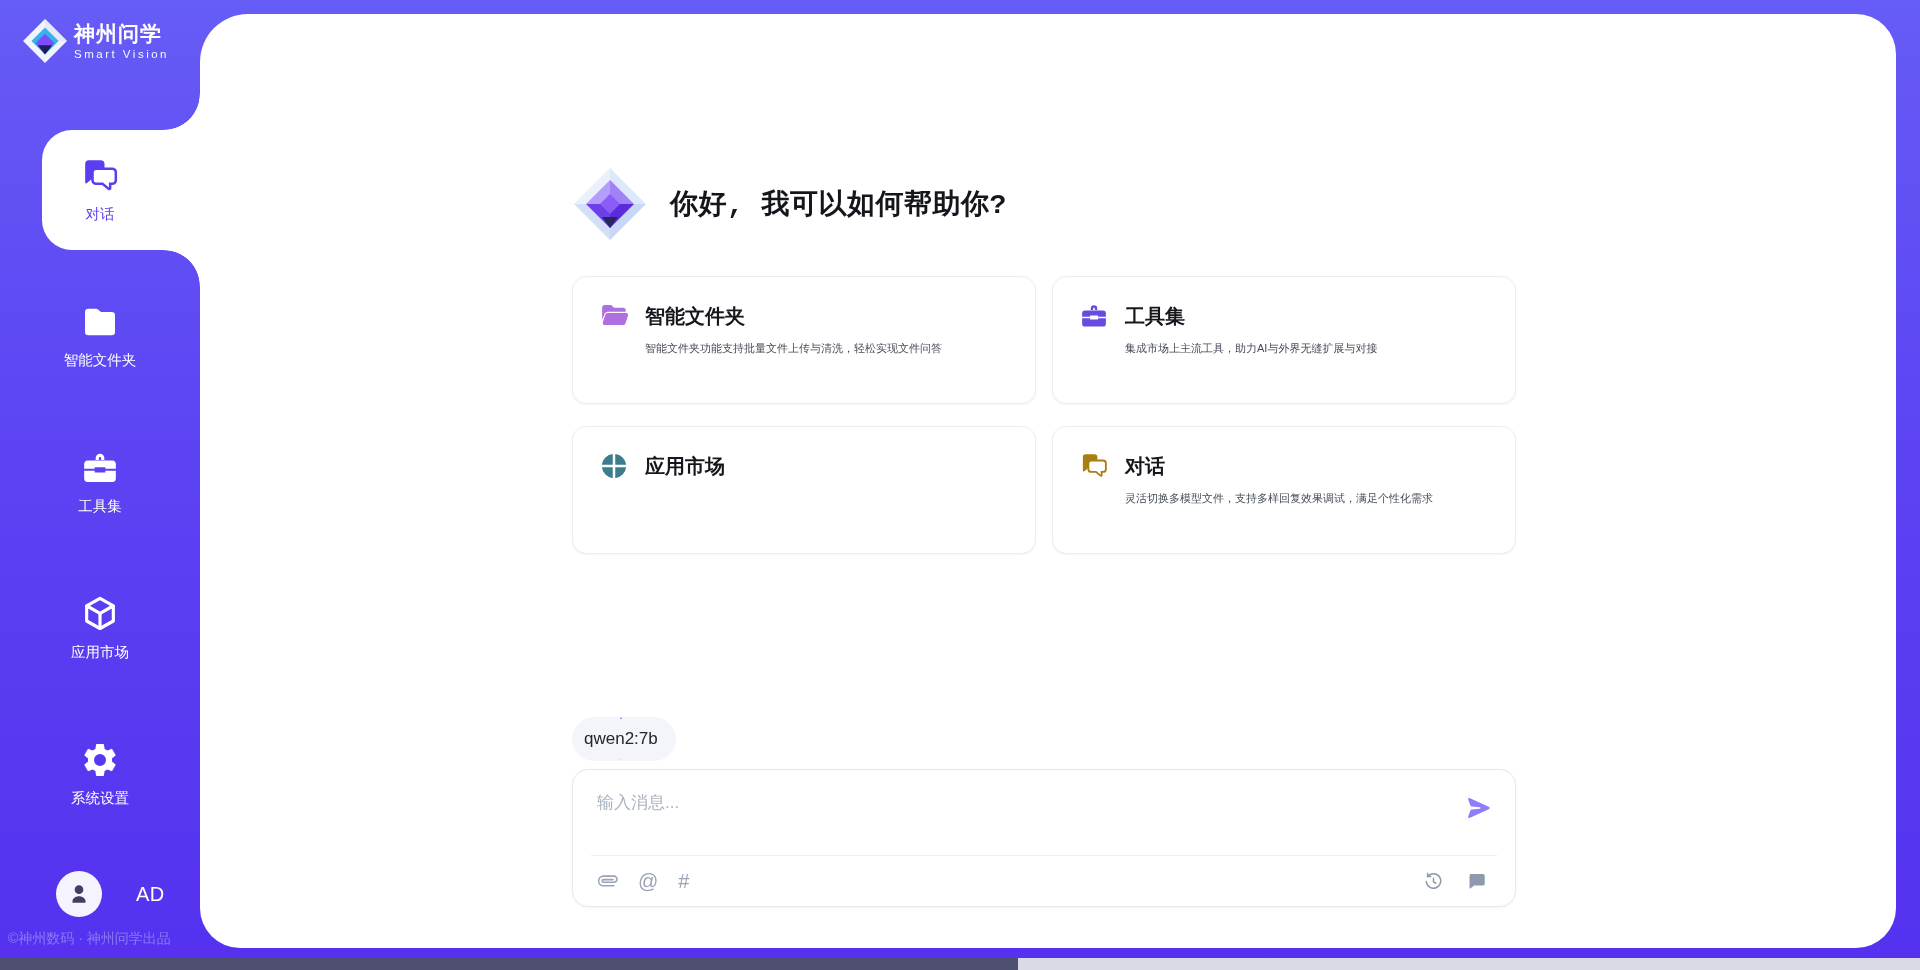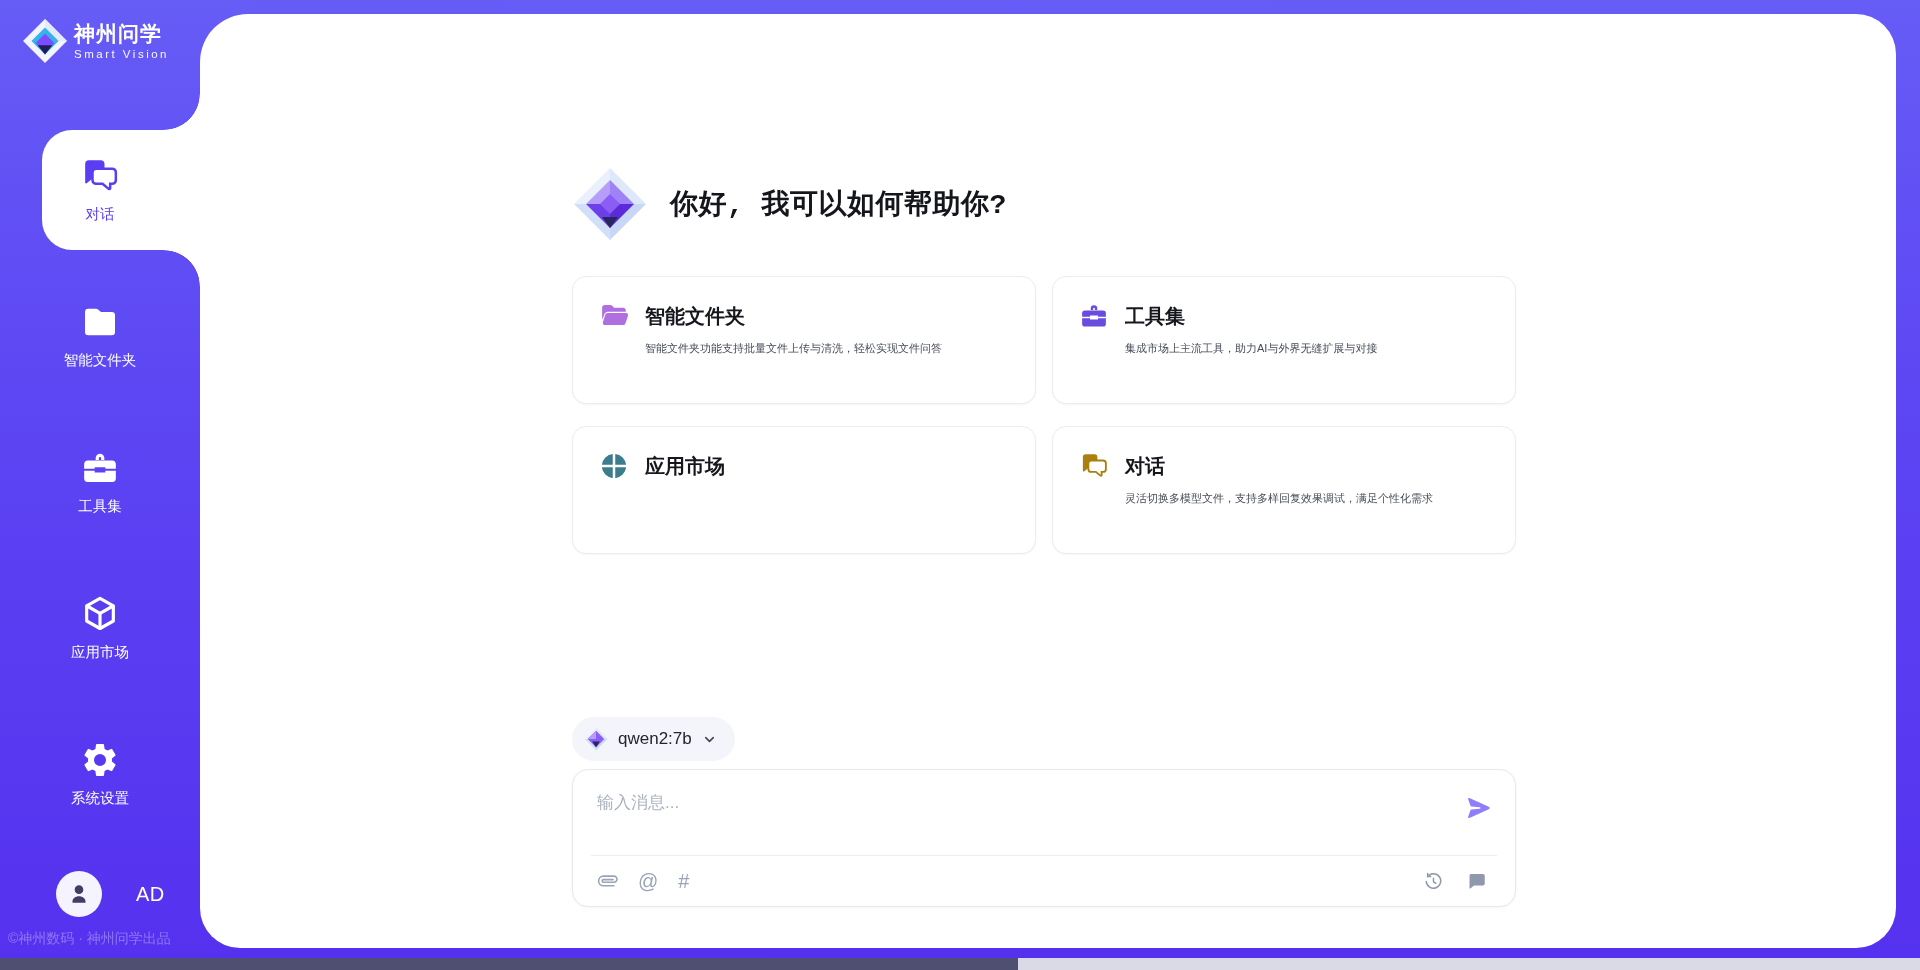--- a/index.html
+++ b/index.html
@@ -48,21 +48,21 @@
   .card { height:128px; background:#fff; border:1px solid #ececf2; border-radius:14px;
     box-shadow:0 1px 2px rgba(20,25,60,.04); padding:24px 24px 0 26px; cursor:pointer; }
   .card-head { display:flex; align-items:center; gap:16px; }
   .card-head h2 { font-size:20px; font-weight:700; color:#15171d; }
   .card-desc { margin:9px 0 0 46px; font-size:11px; line-height:1.55; color:#454b57; }
   .cicon { display:block; }
   .icon-c0 { color:#b06fe0; } .icon-c1 { color:#6a4be0; }
   .icon-c2 { color:#3b7d8d; } .icon-c3 { color:#a87f10; }
 
   .model-pill { position:absolute; left:372px; top:703px; height:44px; padding:0 18px 0 12px;
-    background:#f4f5fa; border-radius:22px; display:inline-flex; align-items:center; gap:10px; cursor:pointer; }
+    background:#f4f5fa; border-radius:22px; display:inline-flex; align-items:center; gap:10px; cursor:pointer;flex-direction:column; }
   .model-pill .model-name { font-size:17px; color:#23262f; }
 
   .composer { position:absolute; left:372px; top:755px; width:944px; height:138px;
     background:#fff; border:1px solid #e7e8ef; border-radius:16px; box-shadow:0 1px 3px rgba(20,25,60,.04); }
   .composer-input { position:absolute; left:24px; top:16px; width:860px; height:34px; border:none; outline:none;
     font-size:17px; color:#23262f; font-family:inherit; background:transparent; }
   .composer-input::placeholder { color:#aab2c0; }
   .composer-divider { position:absolute; left:18px; right:18px; top:85px; height:1px; background:#eceef3; }
   .composer-left { position:absolute; left:24px; top:100px; display:flex; align-items:center; gap:20px; color:#9aa4b5; }
   .composer-right { position:absolute; right:28px; top:101px; display:flex; align-items:center; gap:22px; color:#8e99ab; }

